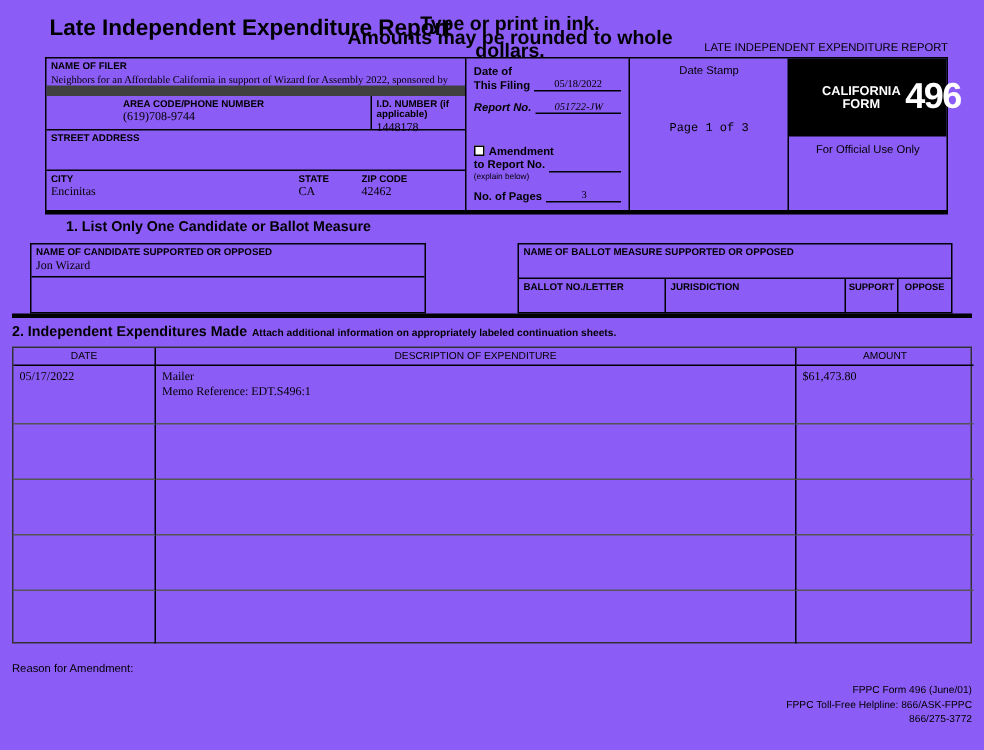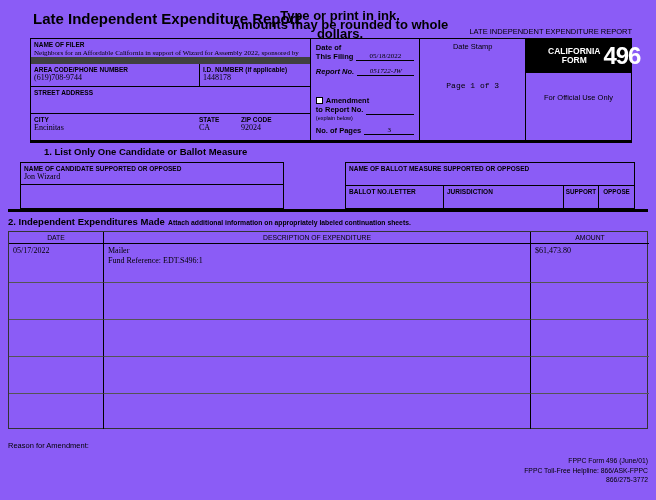--- a/index.html
+++ b/index.html
@@ -15,44 +15,44 @@
   .header-box { position:absolute; left:30px; top:38px; width:602px; height:105px; border:1px solid #000; border-bottom:3px solid #000; display:flex; }
   .col-filer { width:280px; height:100%; }
   .col-filing { width:110px; height:100%; border-left:1px solid #000; position:relative; }
   .col-stamp { width:106px; height:100%; border-left:1px solid #000; position:relative; }
   .col-form { width:106px; height:100%; border-left:1px solid #000; }
 
   .f-label { font-size:6.5px; font-weight:bold; padding:2px 0 0 3px; line-height:7px; }
   .f-value { font-family:"Liberation Serif", serif; font-size:7px; padding:1px 3px 0 3px; line-height:8px; }
   .row-a { height:25px; border-bottom:7px solid #404040; overflow:hidden; }
   .row-b { height:23px; border-bottom:1px solid #000; display:flex; }
-  .row-b .cell-phone { width:168px; }
+  .row-b .cell-phone { width:168px;margin-left:48px; }
   .row-b .cell-id { flex:1; border-left:1px solid #000; }
   .row-c { height:27px; border-bottom:1px solid #000; }
   .row-d { height:26px; position:relative; }
   .row-d .city { position:absolute; left:0; top:0; }
   .row-d .state { position:absolute; left:165px; top:0; }
   .row-d .zip { position:absolute; left:207px; top:0; }
   .v8 { font-size:8px; }
 
   
   .fl-group { position:absolute; left:5px; right:5px; }
   .fl-label { font-size:7.5px; font-weight:bold; line-height:8.5px; }
   .fl-line { display:flex; align-items:flex-end; }
   .fl-value { flex:1; border-bottom:1px solid #000; font-family:"Liberation Serif", serif; font-size:7px; text-align:center; min-height:9px; margin-left:3px; }
   .explain { font-size:5.5px; line-height:7px; }
   .checkbox { display:inline-block; width:7px; height:7px; border:1px solid #000; margin-right:3px; vertical-align:-1px; background:#fff; }
 
   .stamp-label { position:absolute; top:3px; left:0; right:0; text-align:center; font-size:7.5px; }
   .page-indicator { position:absolute; top:42px; left:0; right:0; text-align:center; font-family:Liberation Mono, monospace; font-size:8px; }
 
-  .black-box { height:34px; background:#000; color:#fff; display:flex; align-items:center; padding:0 22px; }
+  .black-box { height:52px; background:#000; color:#fff; display:flex; align-items:center; padding:0 22px; }
   .black-box .ca { text-align:center; line-height:9px; font-size:8.5px; font-weight:bold; flex:1; }
   .black-box .num { font-size:24px; font-weight:bold; letter-spacing:-1px; padding-left:3px; }
-  .official { text-align:center; font-size:7.5px; padding-top:20px; }
+  .official { text-align:center; font-size:7.5px; padding-top:4px; }
 
   
   .sec-title { position:absolute; left:8px; font-size:9.5px; font-weight:bold; }
   .cand-box { position:absolute; left:20px; top:162px; width:264px; height:47px; border:1px solid #000; }
   .cand-row1 { height:22px; border-bottom:1px solid #000; }
   .cand-row2 { height:24px; display:flex; }
   .cand-row2 .office { width:218px; }
   .cand-row2 .sup { width:34px; border-left:1px solid #000; text-align:center; }
   .cand-row2 .opp { flex:1; border-left:1px solid #000; text-align:center; }
   .cell-label-c { font-size:6.3px; font-weight:bold; padding-top:2px; }
@@ -115,21 +115,21 @@
         <div class="city">
           <div class="f-label">CITY</div>
           <div class="f-value v8">Encinitas</div>
         </div>
         <div class="state">
           <div class="f-label">STATE</div>
           <div class="f-value v8">CA</div>
         </div>
         <div class="zip">
           <div class="f-label">ZIP CODE</div>
-          <div class="f-value v8">92024</div>
+          <div class="f-value v8">42462</div>
         </div>
       </div>
     </div>
 
     <div class="col-filing">
       <div class="fl-group" style="top:5px;">
         <div class="fl-line">
           <div>
             <div class="fl-label">Date of</div>
             <div class="fl-label">This Filing</div>
@@ -218,21 +218,21 @@
   <div class="sec2-subtitle">Attach additional information on appropriately labeled continuation sheets.</div>
 
   <div class="exp-table">
     <div class="t-head bR">DATE</div>
     <div class="t-head bR">DESCRIPTION OF EXPENDITURE</div>
     <div class="t-head">AMOUNT</div>
 
     <div class="t-cell bR">05/17/2022</div>
     <div class="t-cell bR">
       <div>Mailer</div>
-      <div>Fund Reference: EDT.S496:1</div>
+      <div>Memo Reference: EDT.S496:1</div>
     </div>
     <div class="t-cell">$61,473.80</div>
 
     <div class="t-cell bR"></div>
     <div class="t-cell bR">
       <div></div>
       <div></div>
     </div>
     <div class="t-cell"></div>
 

